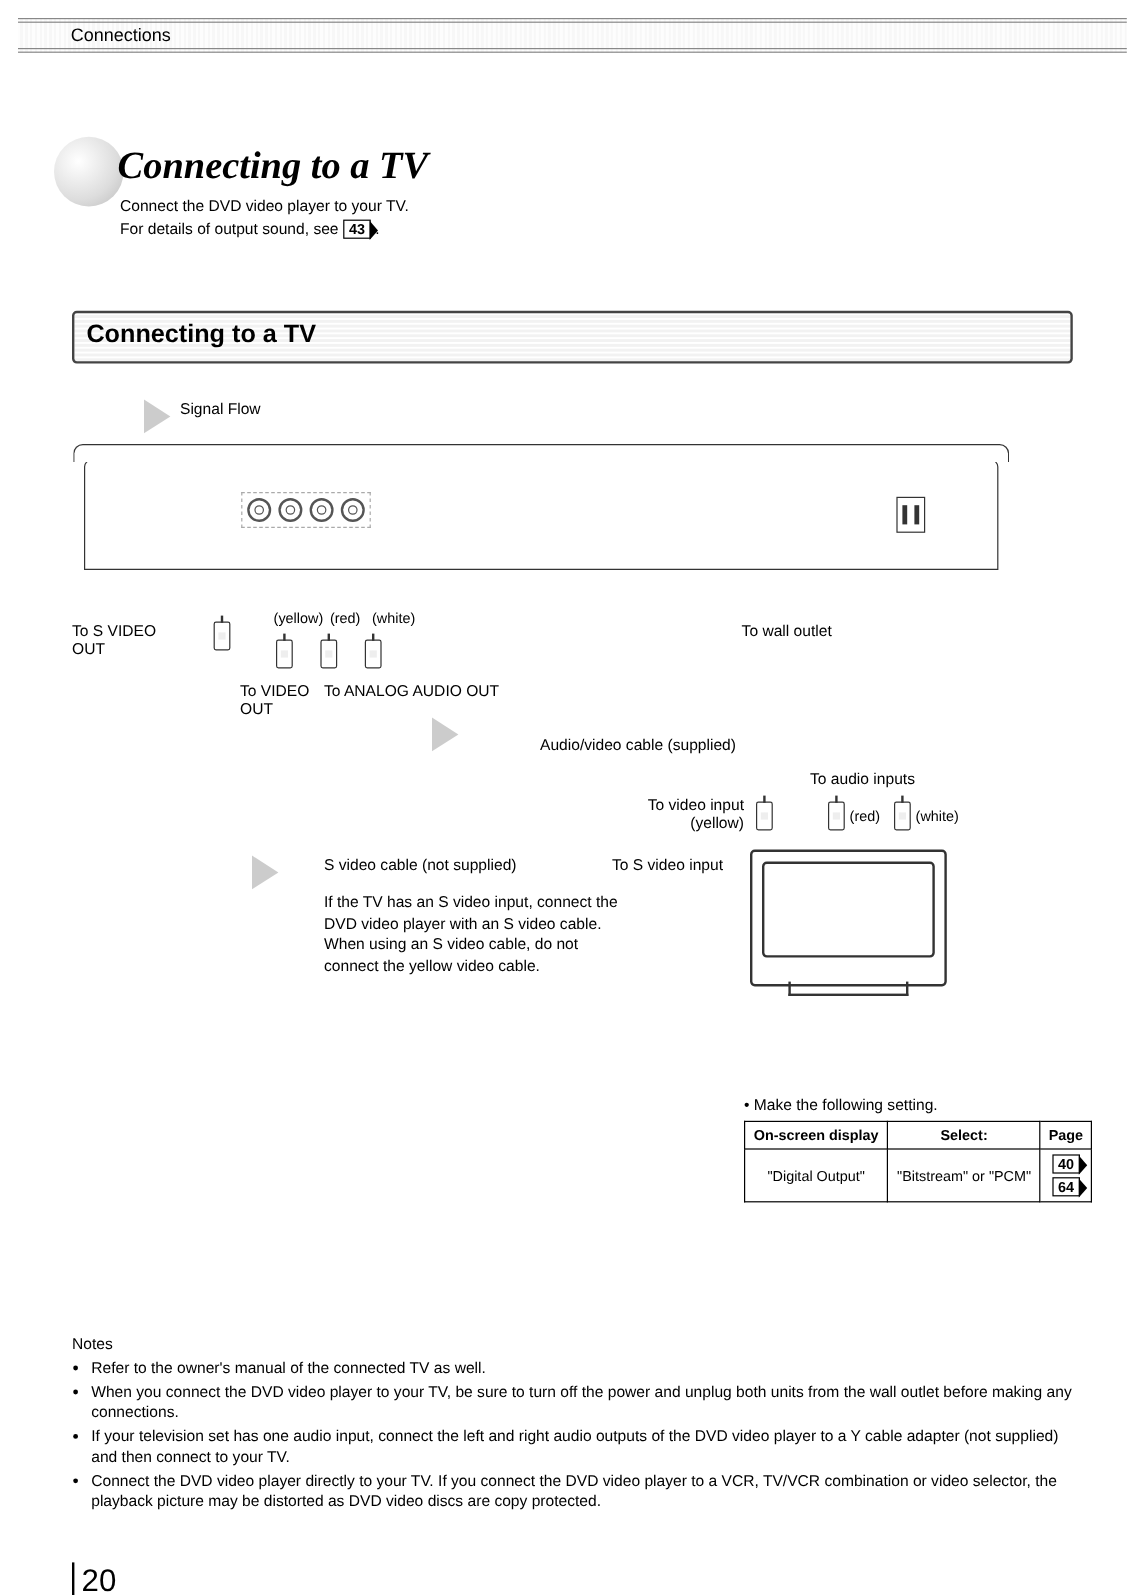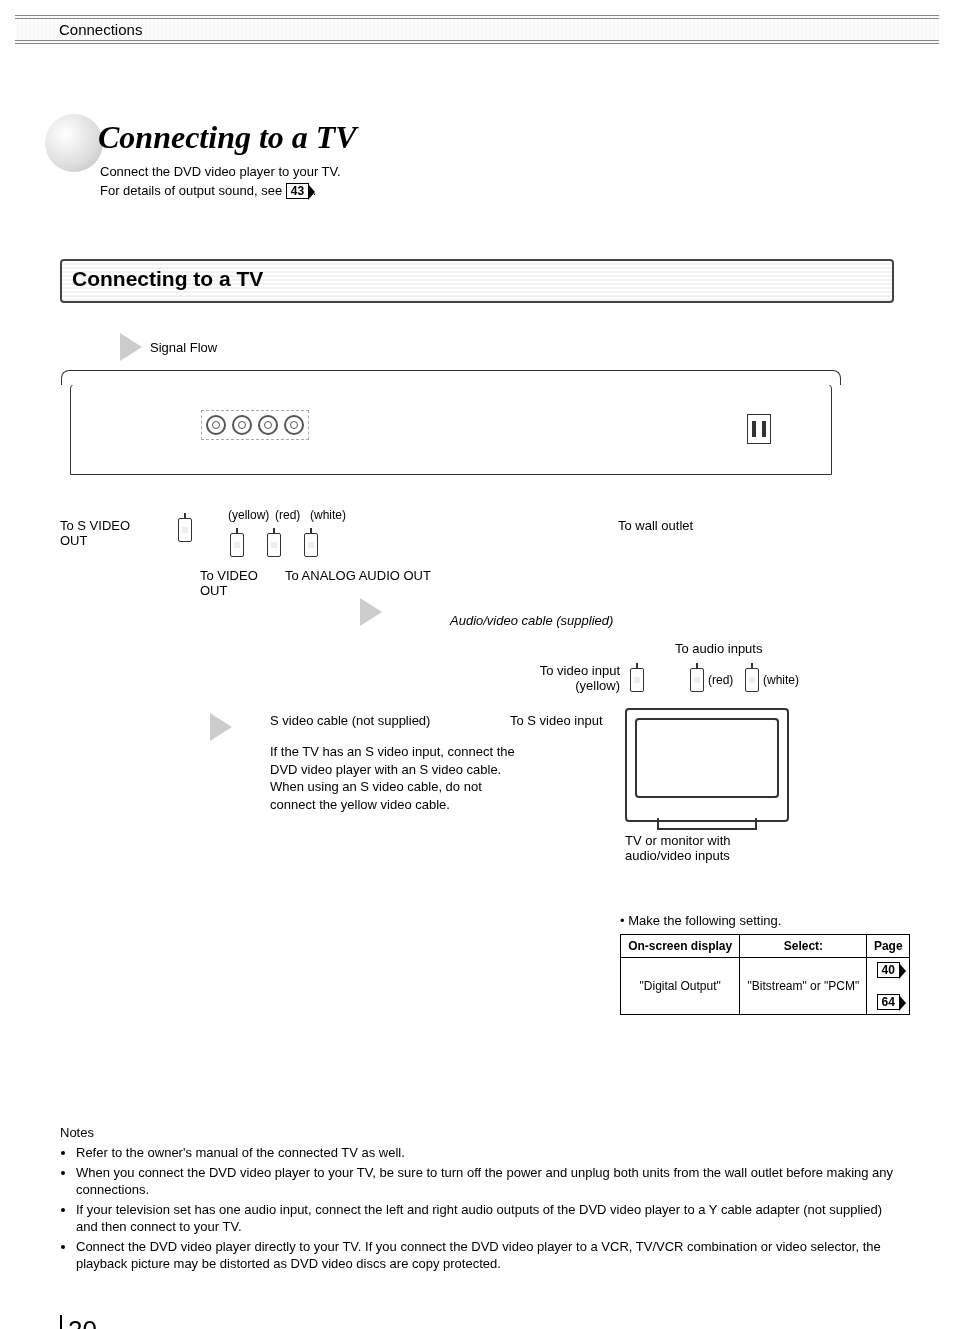--- a/index.html
+++ b/index.html
@@ -63,21 +63,21 @@
   .arrow-right {
     display:inline-block;
     width:0;height:0;
     border-top:14px solid transparent;
     border-bottom:14px solid transparent;
     border-left:22px solid #ccc;
     vertical-align: middle;
   }
   .arrow-box {
     position:absolute;
-    display:flex;align-items:center;gap:8px;
+    display:flex;align-items:flex-start;gap:8px;
   }
   .dvd {
     position:absolute;
     left:10px; top:60px;
     width:760px; height:90px;
     border:1px solid #333;
     border-radius:6px 6px 0 0;
     background:#fff;
   }
   .dvd::before{
@@ -166,26 +166,26 @@
     <div class="lbl small" style="left:215px;top:185px;">(red)</div>
     <div class="lbl small" style="left:250px;top:185px;">(white)</div>
     <div class="lbl" style="left:558px;top:195px;">To wall outlet</div>
 
     <div class="plug" style="left:118px;top:195px;"></div>
     <div class="plug" style="left:170px;top:210px;"></div>
     <div class="plug" style="left:207px;top:210px;"></div>
     <div class="plug" style="left:244px;top:210px;"></div>
 
     <div class="lbl" style="left:140px;top:245px;width:80px;">To VIDEO OUT</div>
-    <div class="lbl" style="left:225px;top:245px;">To ANALOG AUDIO OUT</div>
+    <div class="lbl" style="left:210px;top:245px;">To ANALOG AUDIO OUT</div>
 
     <div class="arrow-box" style="left:300px;top:275px;">
       <span class="arrow-right"></span>
     </div>
-    <div class="lbl" style="left:390px;top:290px;font-style:italic;">Audio/video cable (supplied)</div>
+    <div class="lbl" style="left:390px;top:290px;">Audio/video cable (supplied)</div>
     <div class="lbl" style="left:615px;top:318px;">To audio inputs</div>
 
     <div class="lbl" style="left:450px;top:340px;text-align:right;width:110px;">
       <span>To video input</span><br>
       <span>(yellow)</span>
     </div>
     <div class="plug" style="left:570px;top:345px;"></div>
     <div class="plug" style="left:630px;top:345px;"></div>
     <div class="lbl small" style="left:648px;top:350px;">(red)</div>
     <div class="plug" style="left:685px;top:345px;"></div>
@@ -196,38 +196,37 @@
     </div>
     <div class="lbl" style="left:210px;top:390px;">S video cable (not supplied)</div>
     <div class="lbl" style="left:450px;top:390px;">To S video input</div>
 
     <div class="lbl" style="left:210px;top:420px;width:250px;line-height:1.35;">If the TV has an S video input, connect the DVD video player with an S video cable. When using an S video cable, do not connect the yellow video cable.</div>
 
     <div class="tvbox">
       <div class="tvscreen"></div>
       <div class="tvstand"></div>
     </div>
-    <div class="lbl" style="left:565px;top:510px;width:170px;">TV or monitor with audio/video inputs</div>
   </div>
 
   <div class="settings">
     <div class="settings-bullet">• <span>Make the following setting.</span></div>
     <table class="settable">
       <tbody>
           <tr>
         <th>On-screen display</th>
         <th>Select:</th>
         <th>Page</th>
       </tr>
       <tr>
         <td>"Digital Output"</td>
         <td>"Bitstream" or "PCM"</td>
         <td>
           <span class="pref">40</span><br>
-          <span class="pref" style="margin-top:16px;text-align:center;">64</span>
+          <span class="pref" style="margin-top:3px;text-align:center;">64</span>
         </td>
       </tr>
     </tbody>
       </table>
   </div>
 
   <div class="notes">
     <h4>Notes</h4>
     <ul>
       <li>Refer to the owner's manual of the connected TV as well.</li>

